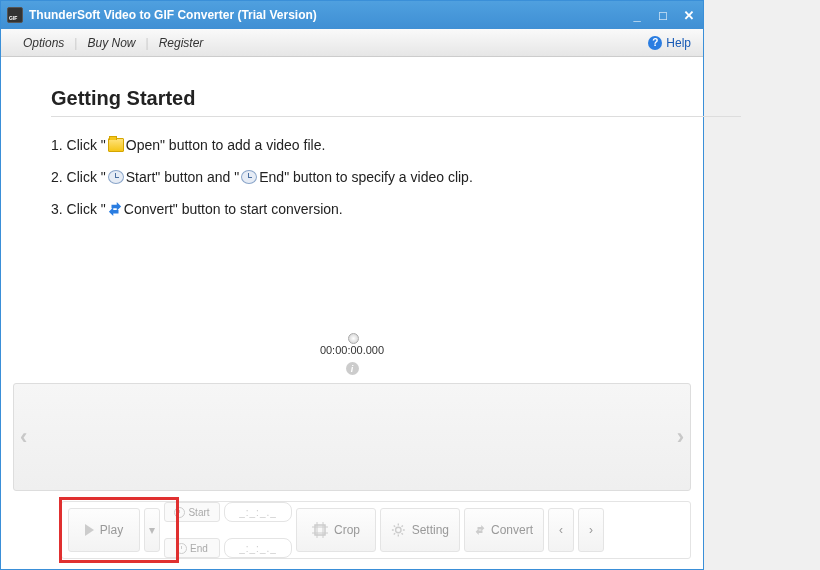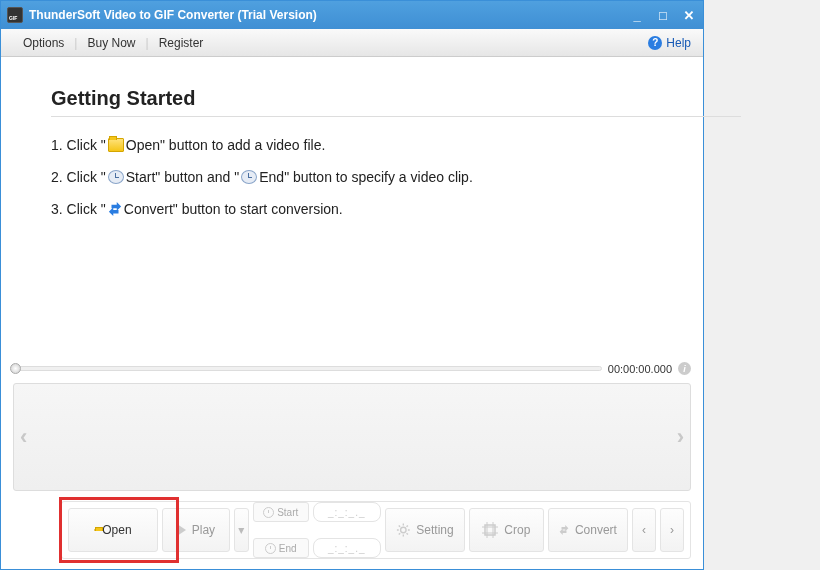--- a/index.html
+++ b/index.html
@@ -5,38 +5,38 @@
 * { margin: 0; padding: 0; box-sizing: border-box; font-family: Arial, sans-serif; }
 body { background: #f0f0f0; width: 820px; height: 570px; overflow: hidden; }
 .window { width: 704px; height: 570px; background: #fff; border: 1px solid #3a8fd8; display: flex; flex-direction: column; }
 .titlebar { height: 28px; background: linear-gradient(#4fa0df, #3f8fd4); display: flex; align-items: center; color: #fff; font-size: 12px; font-weight: bold; padding: 0 6px; }
 .titlebar .app-icon { width: 16px; height: 16px; background: #333; border: 1px solid #555; margin-right: 6px; position: relative; border-radius: 2px; }
 .titlebar .app-icon::before { content: "GIF"; position: absolute; font-size: 5px; color: #fff; bottom: 1px; left: 1px; }
 .titlebar .title-text { flex: 1; }
 .titlebar .win-controls { display: flex; gap: 10px; }
 .win-btn { width: 16px; height: 16px; display: flex; align-items: center; justify-content: center; cursor: pointer; color: #fff; font-size: 13px; font-weight: bold; }
 .menubar { height: 28px; background: linear-gradient(#fafafa, #e6e6e6); border-bottom: 1px solid #ccc; display: flex; align-items: center; padding: 0 12px; font-size: 12px; color: #333; }
-.menubar .menu-item { padding: 0 10px; cursor: pointer; }
+.menubar .menu-item { padding: 0 10px; cursor: pointer; font-style: italic; }
 .menubar .divider { color: #ccc; }
 .menubar .spacer { flex: 1; }
 .menubar .help-link { display: flex; align-items: center; gap: 4px; color: #1659b5; cursor: pointer; }
 .help-icon { width: 14px; height: 14px; border-radius: 50%; background: #2a7de1; color: #fff; font-size: 10px; display: flex; align-items: center; justify-content: center; font-weight: bold; }
 .content { flex: 1; background: #fff; padding: 30px 50px 0 50px; }
 .getting-started-title { font-size: 20px; font-weight: bold; color: #222; margin-bottom: 6px; }
 .hr { border-bottom: 1px solid #ddd; margin-bottom: 20px; width: 690px; }
 .step { font-size: 14px; color: #222; margin-bottom: 16px; display: flex; align-items: center; gap: 2px; }
 .step .inline-icon { display: inline-block; width: 16px; height: 14px; vertical-align: middle; }
 .folder-icon { background: linear-gradient(#ffe27a, #f5c518); border: 1px solid #d4a500; border-radius: 1px; position: relative; }
 .folder-icon::before { content: ""; position: absolute; top: -3px; left: 0; width: 6px; height: 3px; background: #f5c518; border: 1px solid #d4a500; border-bottom: none; }
 .clock-icon { width: 14px; height: 14px; border-radius: 50%; background: #e6ecf5; border: 1px solid #8aa5c9; position: relative; }
 .clock-icon::before { content: ""; position: absolute; width: 1px; height: 5px; background: #4a6fa0; top: 2px; left: 6px; }
 .clock-icon::after { content: ""; position: absolute; width: 4px; height: 1px; background: #4a6fa0; top: 6px; left: 6px; }
 .convert-icon { width: 14px; height: 14px; position: relative; display: inline-block; }
 .convert-icon svg { width: 14px; height: 14px; }
-.timeline-area { padding: 8px 12px 4px 12px; display: flex; align-items: center; gap: 6px; }
+.timeline-area { padding: 8px 12px 4px 12px; display: flex; align-items: center; gap: 6px; flex-direction: column; }
 .slider-track { flex: 1; height: 5px; background: #f0f0f0; border: 1px solid #ddd; border-radius: 3px; position: relative; }
 .slider-thumb { position: absolute; left: -4px; top: -4px; width: 11px; height: 11px; border-radius: 50%; background: radial-gradient(#fff, #ccc); border: 1px solid #aaa; cursor: pointer; }
 .timecode { font-size: 11px; color: #333; }
 .info-icon { width: 13px; height: 13px; border-radius: 50%; background: #ccc; color: #fff; font-size: 9px; display: flex; align-items: center; justify-content: center; font-style: italic; font-weight: bold; cursor: pointer; }
 .preview-strip { margin: 4px 12px 4px 12px; height: 108px; background: linear-gradient(#f6f6f6, #efefef); border: 1px solid #ddd; border-radius: 3px; display: flex; align-items: center; justify-content: space-between; padding: 0 6px; }
 .nav-arrow { font-size: 22px; color: #c8c8c8; cursor: pointer; font-weight: bold; }
 .toolbar { margin: 6px 12px 10px 60px; height: 58px; border: 1px solid #e4e4e4; border-radius: 3px; display: flex; align-items: center; padding: 4px 6px; gap: 4px; }
 .highlight-box { position: absolute; left: 58px; bottom: 6px; width: 120px; height: 66px; border: 3px solid #e03030; pointer-events: none; }
 .tool-btn { height: 44px; border: 1px solid #e4e4e4; border-radius: 3px; background: linear-gradient(#fdfdfd, #f3f3f3); display: flex; align-items: center; justify-content: center; gap: 6px; font-size: 12px; color: #999; cursor: pointer; padding: 0 10px; }
 .tool-btn.open-btn { width: 96px; color: #333; }
@@ -118,24 +118,20 @@
       <span class="timecode">00:00:00.000</span>
       <span class="info-icon">i</span>
     </div>
 
     <div class="preview-strip">
       <span class="nav-arrow">‹</span>
       <span class="nav-arrow">›</span>
     </div>
 
     <div class="toolbar">
-      <div class="tool-btn open-btn">
-        <span class="inline-icon folder-icon"></span>
-        <span>Open</span>
-      </div>
       <div class="tool-btn play-btn">
         <span class="play-tri"></span>
         <span>Play</span>
       </div>
       <div class="tool-btn dropdown">▾</div>
 
       <div class="tool-stack">
         <div class="tool-small">
           <span class="tiny-clock"></span>
           <span>Start</span>
@@ -144,37 +140,37 @@
           <span class="tiny-clock"></span>
           <span>End</span>
         </div>
       </div>
 
       <div class="tool-stack">
         <div class="time-box">_:_:_._</div>
         <div class="time-box">_:_:_._</div>
       </div>
 
-      <div class="tool-btn setting-btn">
-        <svg class="gear-ic" viewBox="0 0 16 16">
-            <circle cx="8" cy="8" r="3" fill="none" stroke="#ccc" stroke-width="1.5"></circle>
-            <path d="M8 1 L8 3 M8 13 L8 15 M1 8 L3 8 M13 8 L15 8 M3 3 L4.5 4.5 M11.5 11.5 L13 13 M13 3 L11.5 4.5 M4.5 11.5 L3 13" stroke="#ccc" stroke-width="1.5"></path>
-          </svg>
-        <span>Setting</span>
-      </div>
-
       <div class="tool-btn crop-btn">
         <svg class="crop-ic" viewBox="0 0 16 16">
             <rect x="3" y="3" width="10" height="10" fill="none" stroke="#ccc" stroke-width="1.5"></rect>
             <line x1="0" y1="5" x2="16" y2="5" stroke="#ccc"></line>
             <line x1="0" y1="11" x2="16" y2="11" stroke="#ccc"></line>
             <line x1="5" y1="0" x2="5" y2="16" stroke="#ccc"></line>
             <line x1="11" y1="0" x2="11" y2="16" stroke="#ccc"></line>
           </svg>
         <span>Crop</span>
+      </div>
+
+      <div class="tool-btn setting-btn">
+        <svg class="gear-ic" viewBox="0 0 16 16">
+            <circle cx="8" cy="8" r="3" fill="none" stroke="#ccc" stroke-width="1.5"></circle>
+            <path d="M8 1 L8 3 M8 13 L8 15 M1 8 L3 8 M13 8 L15 8 M3 3 L4.5 4.5 M11.5 11.5 L13 13 M13 3 L11.5 4.5 M4.5 11.5 L3 13" stroke="#ccc" stroke-width="1.5"></path>
+          </svg>
+        <span>Setting</span>
       </div>
 
       <div class="tool-btn convert-btn">
         <svg class="conv-ic" viewBox="0 0 16 16">
             <path d="M4 3 L10 3 L10 0 L15 5 L10 10 L10 7 L4 7 Z" fill="#ccc"></path>
             <path d="M12 13 L6 13 L6 16 L1 11 L6 6 L6 9 L12 9 Z" fill="#ccc"></path>
           </svg>
         <span>Convert</span>
       </div>
 

